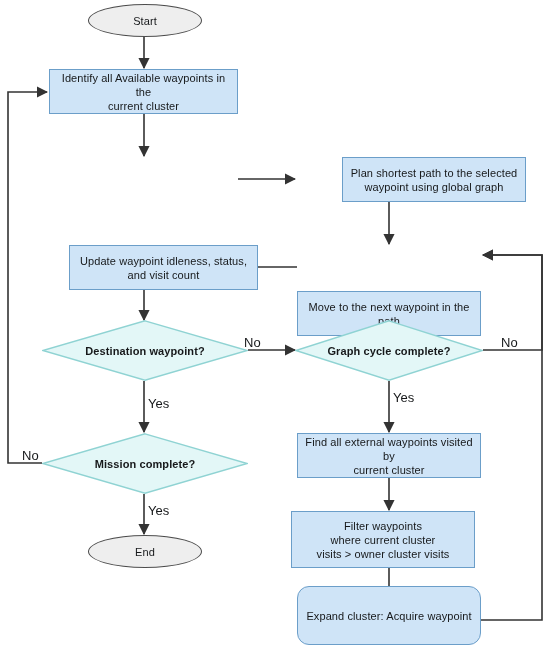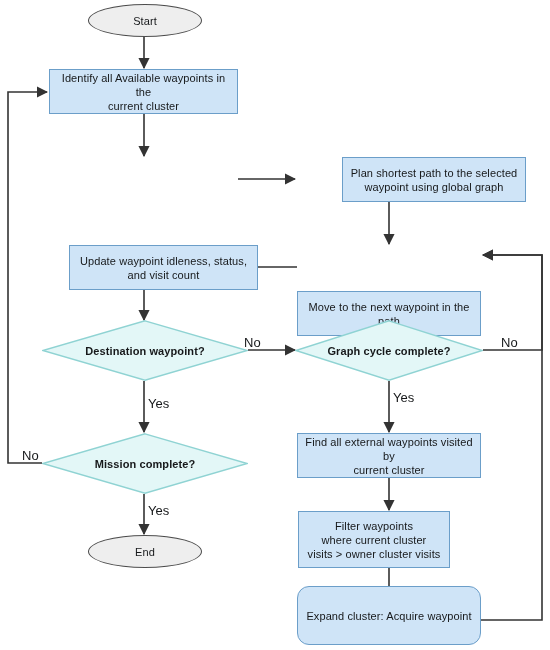--- a/index.html
+++ b/index.html
@@ -149,21 +149,21 @@
       <polygon points="94,0.8 187.2,30.5 94,60.2 0.8,30.5" fill="#e3f7f7" stroke="#8fd3d3" stroke-width="1.4"></polygon>
     </svg>
     <span class="label">Graph cycle complete?</span>
   </div>
 
   <div class="node process" style="left:297px; top:433px; width:184px; height:45px;">
     <span class="label">Find all external waypoints visited by
 current cluster</span>
   </div>
 
-  <div class="node process" style="left:298px; top:511px; width:152px; height:57px;">
+  <div class="node process" style="left:291px; top:511px; width:184px; height:57px;">
     <span class="label">Filter waypoints
 where current cluster
 visits &gt; owner cluster visits</span>
   </div>
 
   <div class="node process" style="left:297px; top:586px; width:184px; height:59px;border-radius:12px;">
     <span class="label">Expand cluster: Acquire waypoint</span>
   </div>
 
   <div class="node terminator" style="left:88px; top:535px; width:114px; height:33px;">

